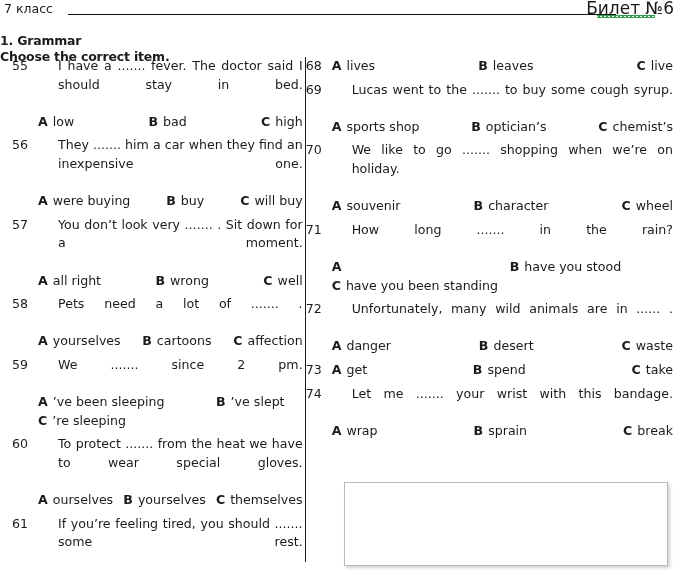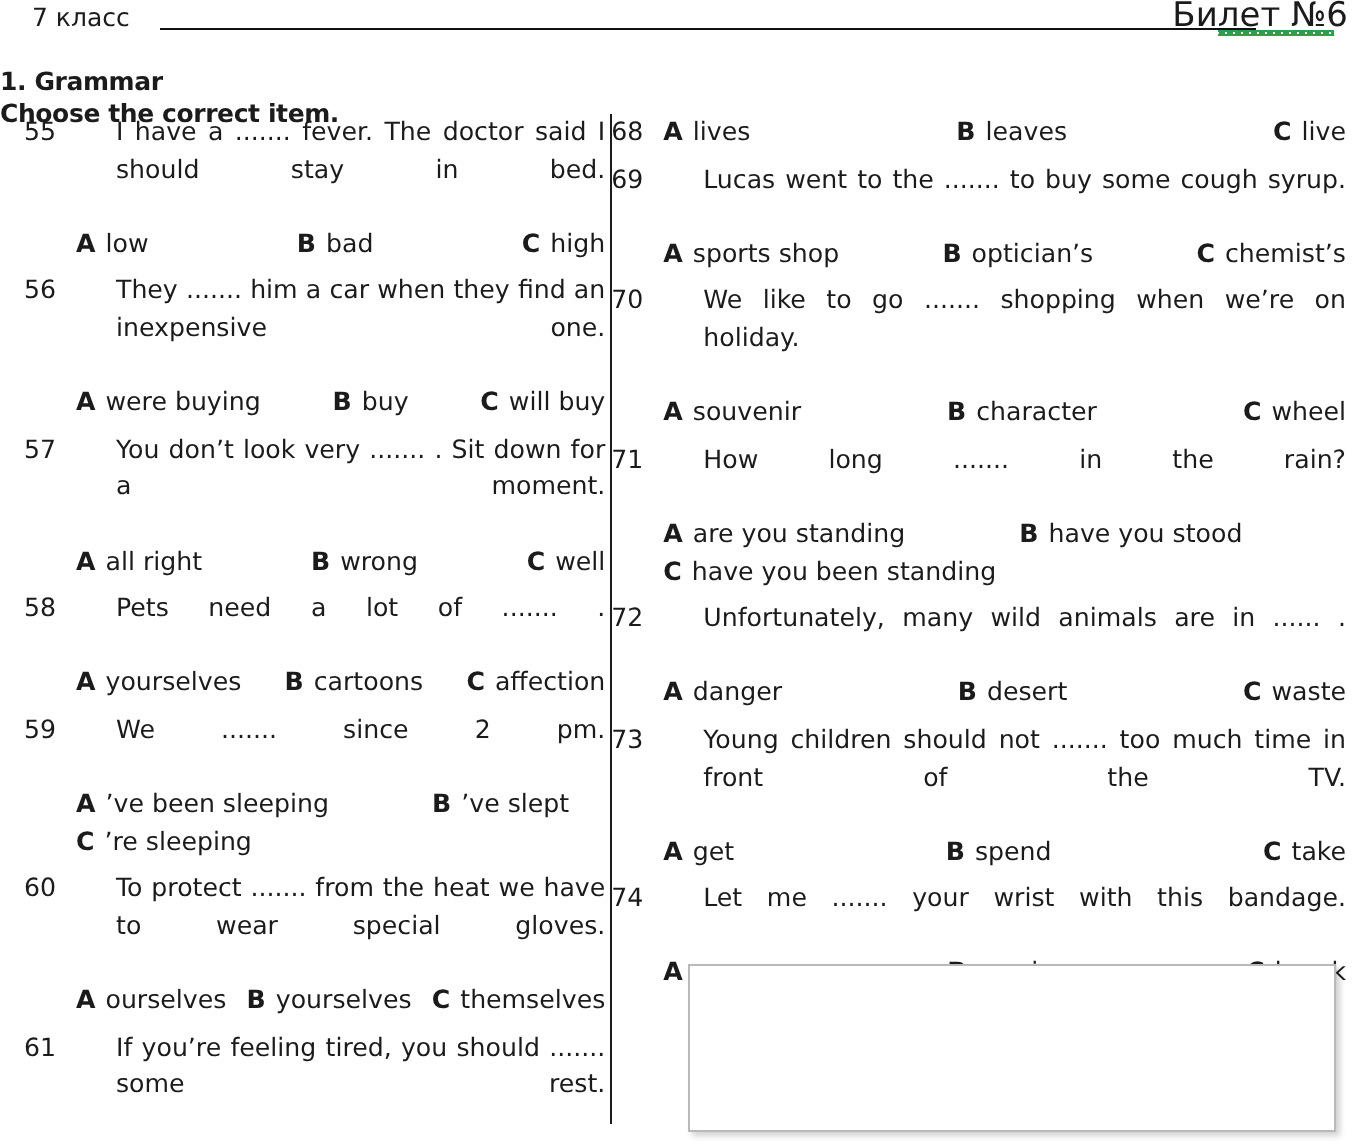--- a/index.html
+++ b/index.html
@@ -13,21 +13,20 @@
     font-family: "DejaVu Sans", "Liberation Sans", sans-serif;
     color: #1b1b1b;
     overflow: hidden;
     position: relative;
   }
 
   
   #page-header {
     position: relative;
     height: 26px;
-    margin-left: 12px;
   }
   .hdr-left {
     position: absolute;
     left: 4px;
     top: 1px;
     font-size: 12.5px;
     line-height: 15px;
     white-space: nowrap;
   }
   .hdr-rule {
@@ -359,21 +358,20 @@
           </div>
         </div>
       </div>
       <div class="qitem">
         <div class="qnum">71</div>
         <div class="qbody">
           <div class="qstem">How long ....... in the rain?</div>
           <div class="opts wide2">
             <span class="opt">
               <span class="ltr">A</span>
-              <span class="otxt">are you standing</span>
             </span>
             <span class="opt">
               <span class="ltr">B</span>
               <span class="otxt">have you stood</span>
             </span>
           </div>
           <div class="opts row2">
             <span class="opt">
               <span class="ltr">C</span>
               <span class="otxt">have you been standing</span>
@@ -397,21 +395,20 @@
             <span class="opt">
               <span class="ltr">C</span>
               <span class="otxt">waste</span>
             </span>
           </div>
         </div>
       </div>
       <div class="qitem">
         <div class="qnum">73</div>
         <div class="qbody">
-          <div class="qstem">Young children should not ....... too much time in front of the TV.</div>
           <div class="opts spread3">
             <span class="opt">
               <span class="ltr">A</span>
               <span class="otxt">get</span>
             </span>
             <span class="opt">
               <span class="ltr">B</span>
               <span class="otxt">spend</span>
             </span>
             <span class="opt">

